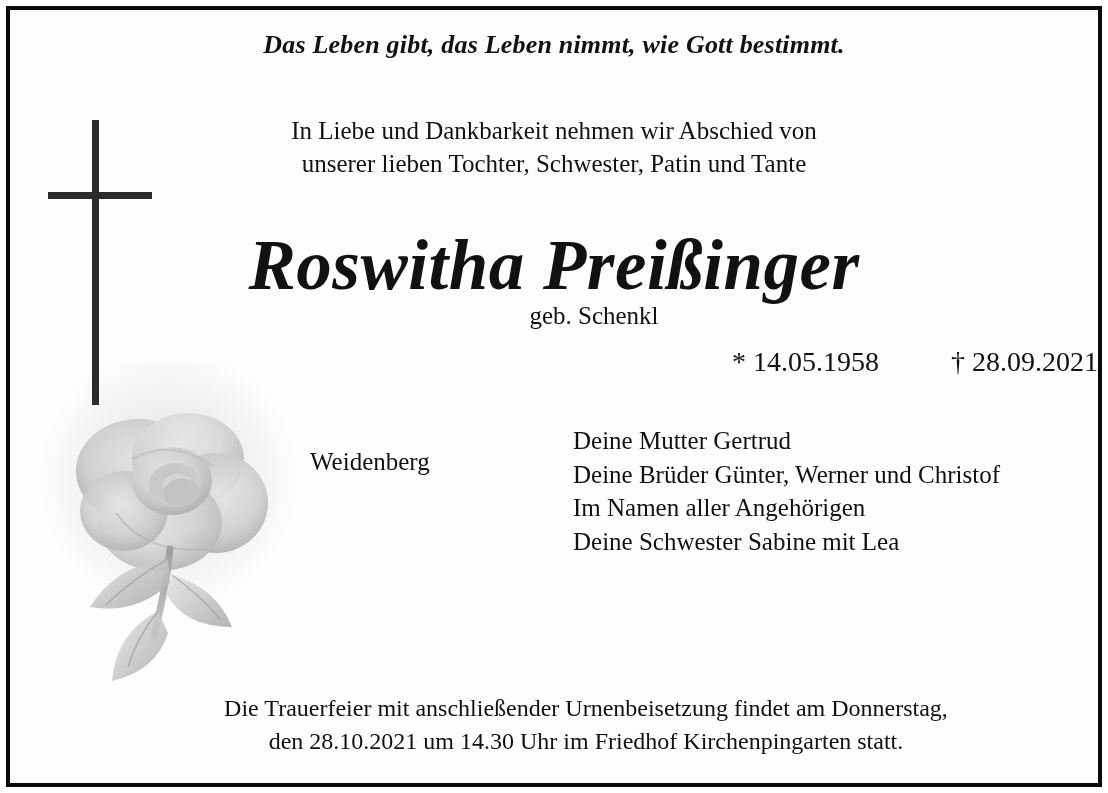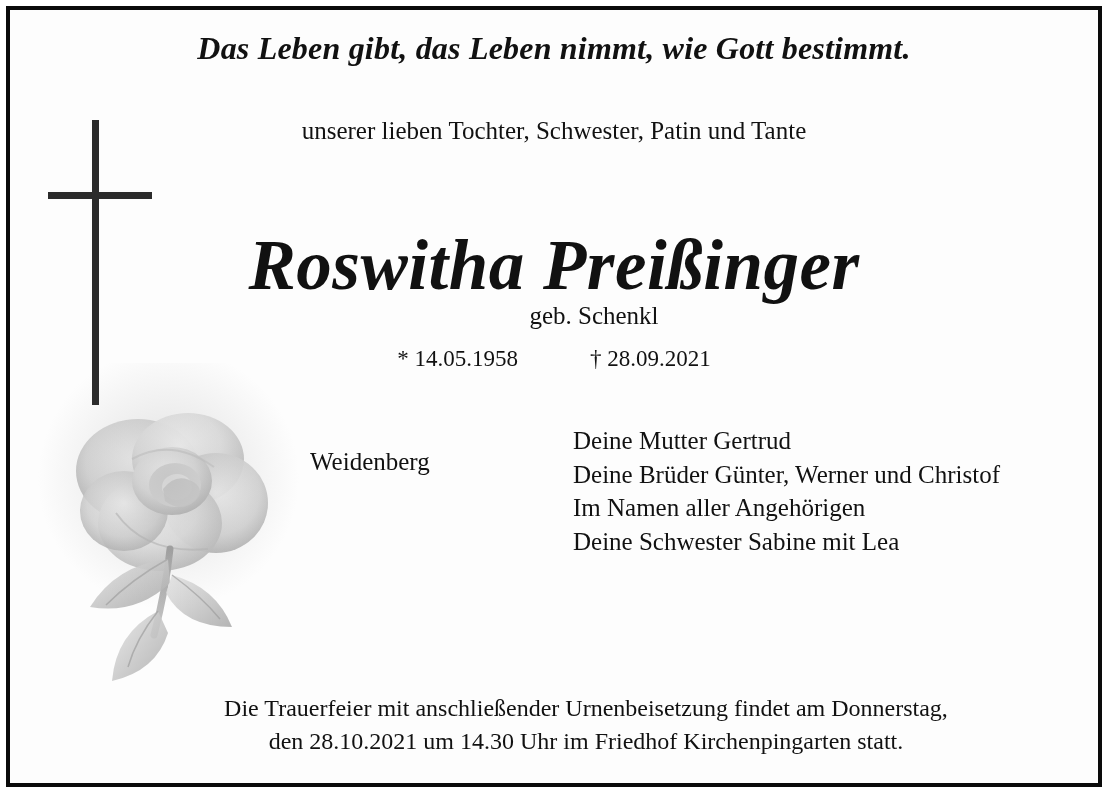--- a/index.html
+++ b/index.html
@@ -79,21 +79,21 @@
 
   
   .motto {
     position: absolute;
     top: 20px;
     left: 0;
     width: 100%;
     text-align: center;
     font-style: italic;
     font-weight: bold;
-    font-size: 32px;
+    font-size: 26px;
     letter-spacing: 0.2px;
   }
   .intro {
     position: absolute;
     top: 104px;
     left: 0;
     width: 100%;
     text-align: center;
     font-size: 25px;
     line-height: 1.33;
@@ -118,22 +118,22 @@
     width: 100%;
     text-align: center;
     font-size: 25px;
     padding-left: 40px;
   }
   .dates {
     position: absolute;
     top: 336px;
     left: 0;
     width: 100%;
-    text-align: center;
-    font-size: 23px;
+    text-align: right;
+    font-size: 28px;
   }
   .dates .birth { display: inline-block; }
   .dates .death { display: inline-block; margin-left: 72px; }
 
   .place {
     position: absolute;
     top: 438px;
     left: 300px;
     width: 260px;
     text-align: left;
@@ -216,20 +216,21 @@
       </div>
 
       <div class="cross">
         <div class="v"></div>
         <div class="h"></div>
       </div>
 
       <div class="motto">Das Leben gibt, das Leben nimmt, wie Gott bestimmt.</div>
 
       <div class="intro">
+        <div>In Liebe und Dankbarkeit nehmen wir Abschied von</div>
         <div>unserer lieben Tochter, Schwester, Patin und Tante</div>
       </div>
 
       <div class="name">Roswitha Preißinger</div>
       <div class="maiden">geb. Schenkl</div>
 
       <div class="dates">
         <span class="birth">* 14.05.1958</span><span class="death">† 28.09.2021</span>
       </div>
 

